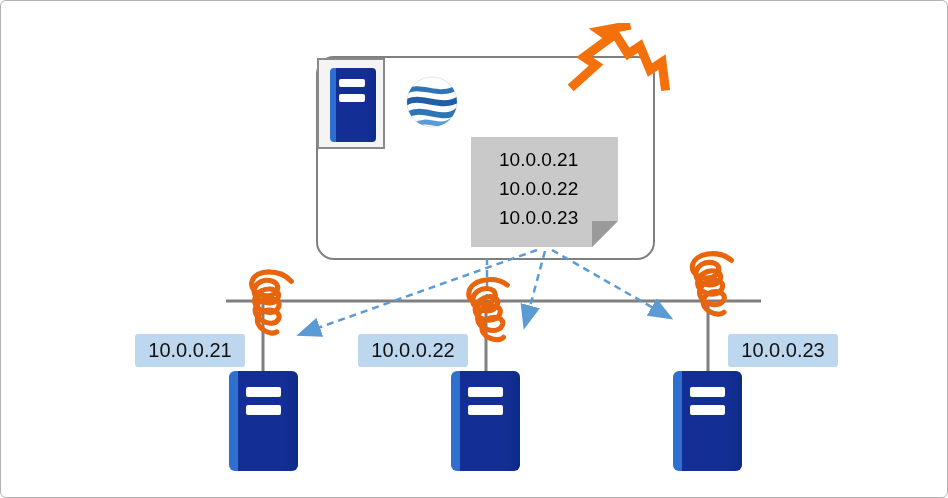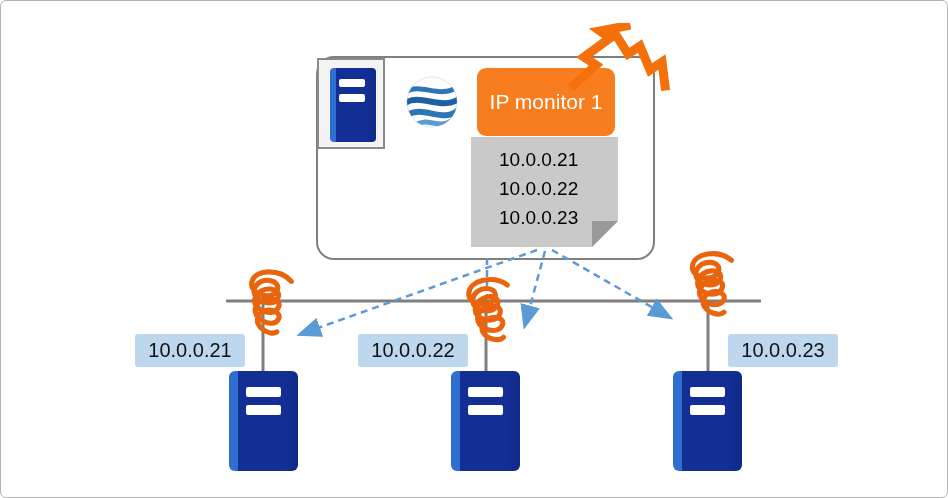--- a/index.html
+++ b/index.html
@@ -55,21 +55,20 @@
       </defs>
     <circle cx="27" cy="27" r="25" fill="#ffffff" stroke="#dbe5f1" stroke-width="1"></circle>
     <g clip-path="url(#logoclip)" fill="none" stroke="#2e75b6" stroke-linecap="round">
       <path d="M 2 16 C 16 8, 36 24, 52 12" stroke-width="5"></path>
       <path d="M 0 28 C 16 18, 36 36, 54 24" stroke-width="6" stroke="#1f5fa8"></path>
       <path d="M 2 40 C 18 30, 38 48, 52 36" stroke-width="6"></path>
       <path d="M 10 50 C 22 42, 34 54, 46 46" stroke-width="5" stroke="#5b9bd5"></path>
     </g>
   </svg>
 
-  <div class="abs badge">IP monitor 1</div>
 
   <svg class="abs burst" width="102" height="96" viewBox="0 0 102 96">
     <g fill="none" stroke="#f4700b" stroke-width="9" stroke-linecap="square" stroke-linejoin="miter">
       <path d="M 6 62 L 28 42 L 16 34 L 42 15 L 32 8 L 58 3"></path>
       <path d="M 46 9 L 60 31 L 72 23 L 82 47 L 94 39 L 97 63"></path>
     </g>
   </svg>
 
   <div class="abs note">
     <div>10.0.0.21</div>

